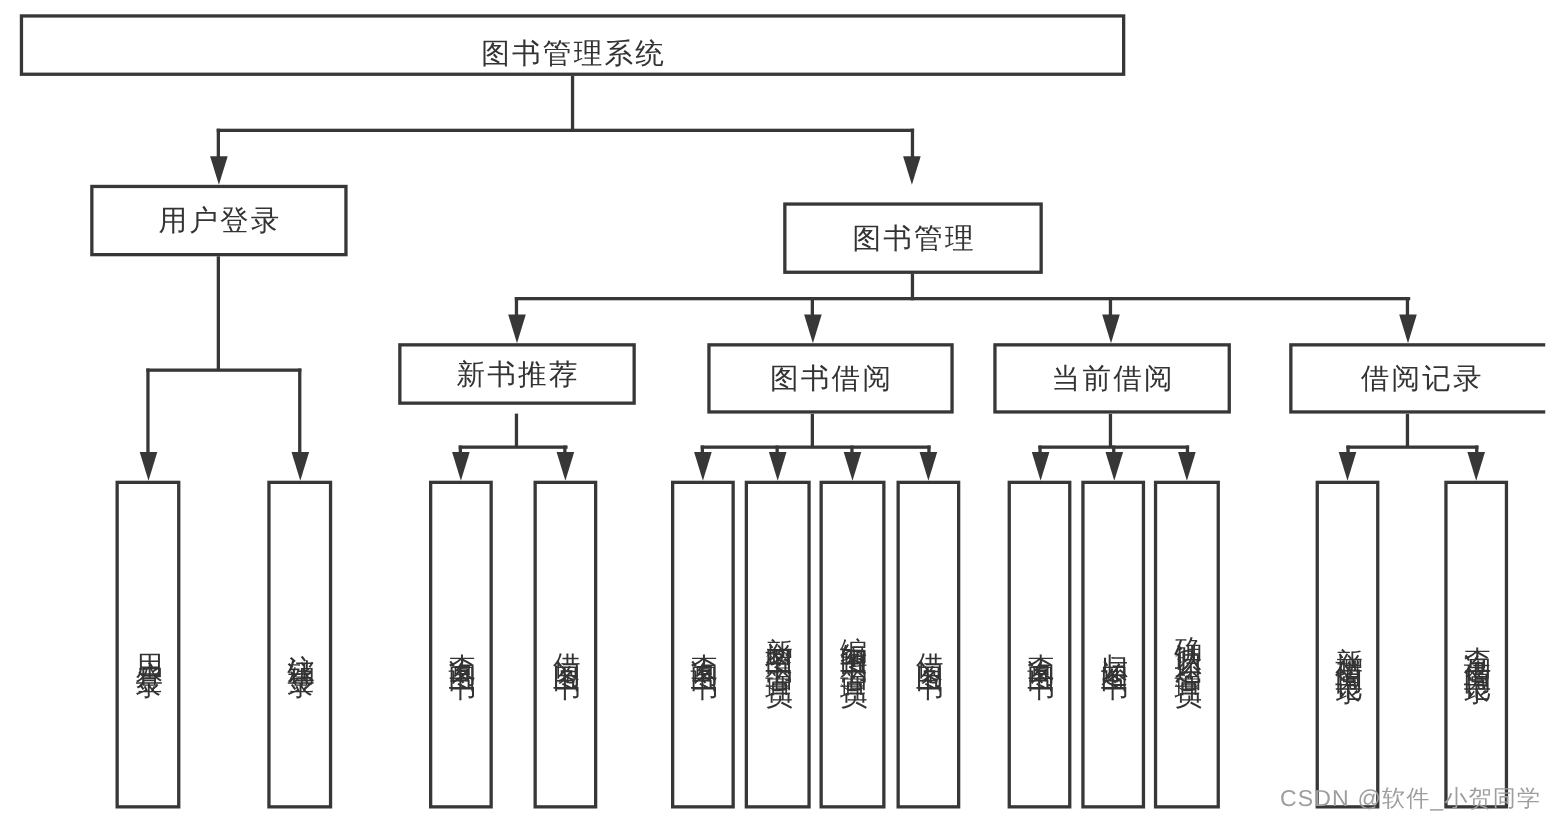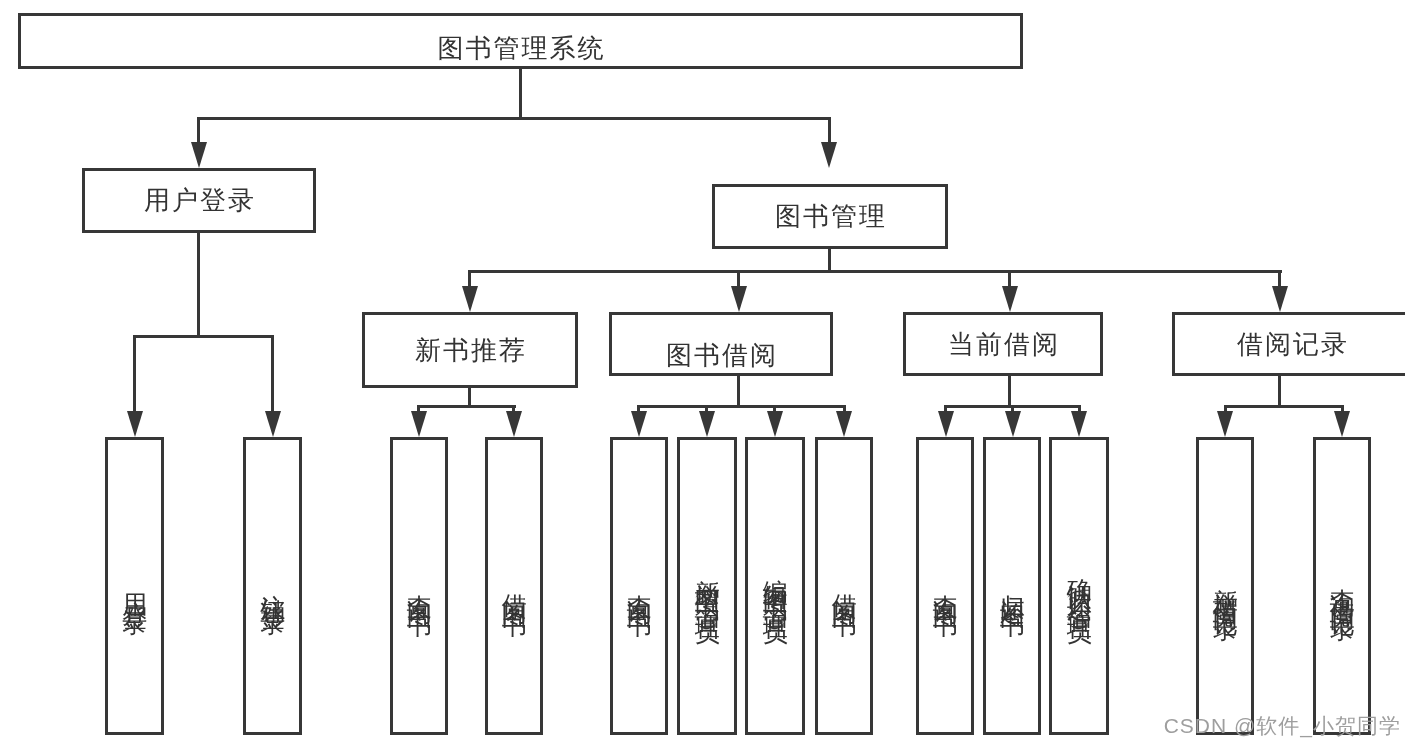--- a/index.html
+++ b/index.html
@@ -75,29 +75,29 @@
   </div>
 
   <div class="box" style="left:82px;top:168px;width:234px;height:65px;">
     <span class="lbl">用户登录</span>
   </div>
 
   <div class="box" style="left:712px;top:168px;width:236px;height:65px;margin-top:16px;">
     <span class="lbl">图书管理</span>
   </div>
 
-  <div class="box" style="left:362px;top:312px;width:216px;height:76px;">
+  <div class="box" style="left:362px;top:312px;width:216px;height:56px;">
     <span class="lbl">新书推荐</span>
   </div>
 
-  <div class="box" style="left:609px;top:312px;width:224px;height:64px;align-items:flex-end;">
+  <div class="box" style="left:643px;top:312px;width:224px;height:64px;">
     <span class="lbl">图书借阅</span>
   </div>
 
-  <div class="box" style="left:903px;top:312px;width:200px;height:64px;">
+  <div class="box" style="left:903px;top:312px;width:216px;height:64px;">
     <span class="lbl">当前借阅</span>
   </div>
 
   <div class="box" style="left:1172px;top:312px;width:240px;height:64px;">
     <span class="lbl">借阅记录</span>
   </div>
 
   <div class="box v" style="left:105px;top:437px;width:59px;height:298px;">
     <span class="lbl">用户登录</span>
   </div>

